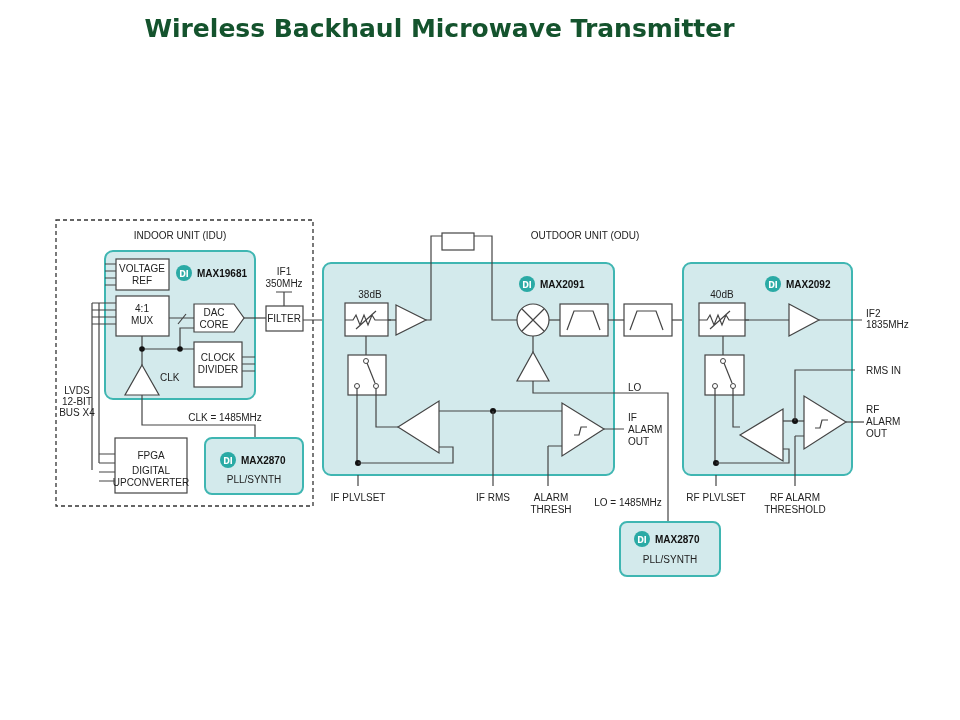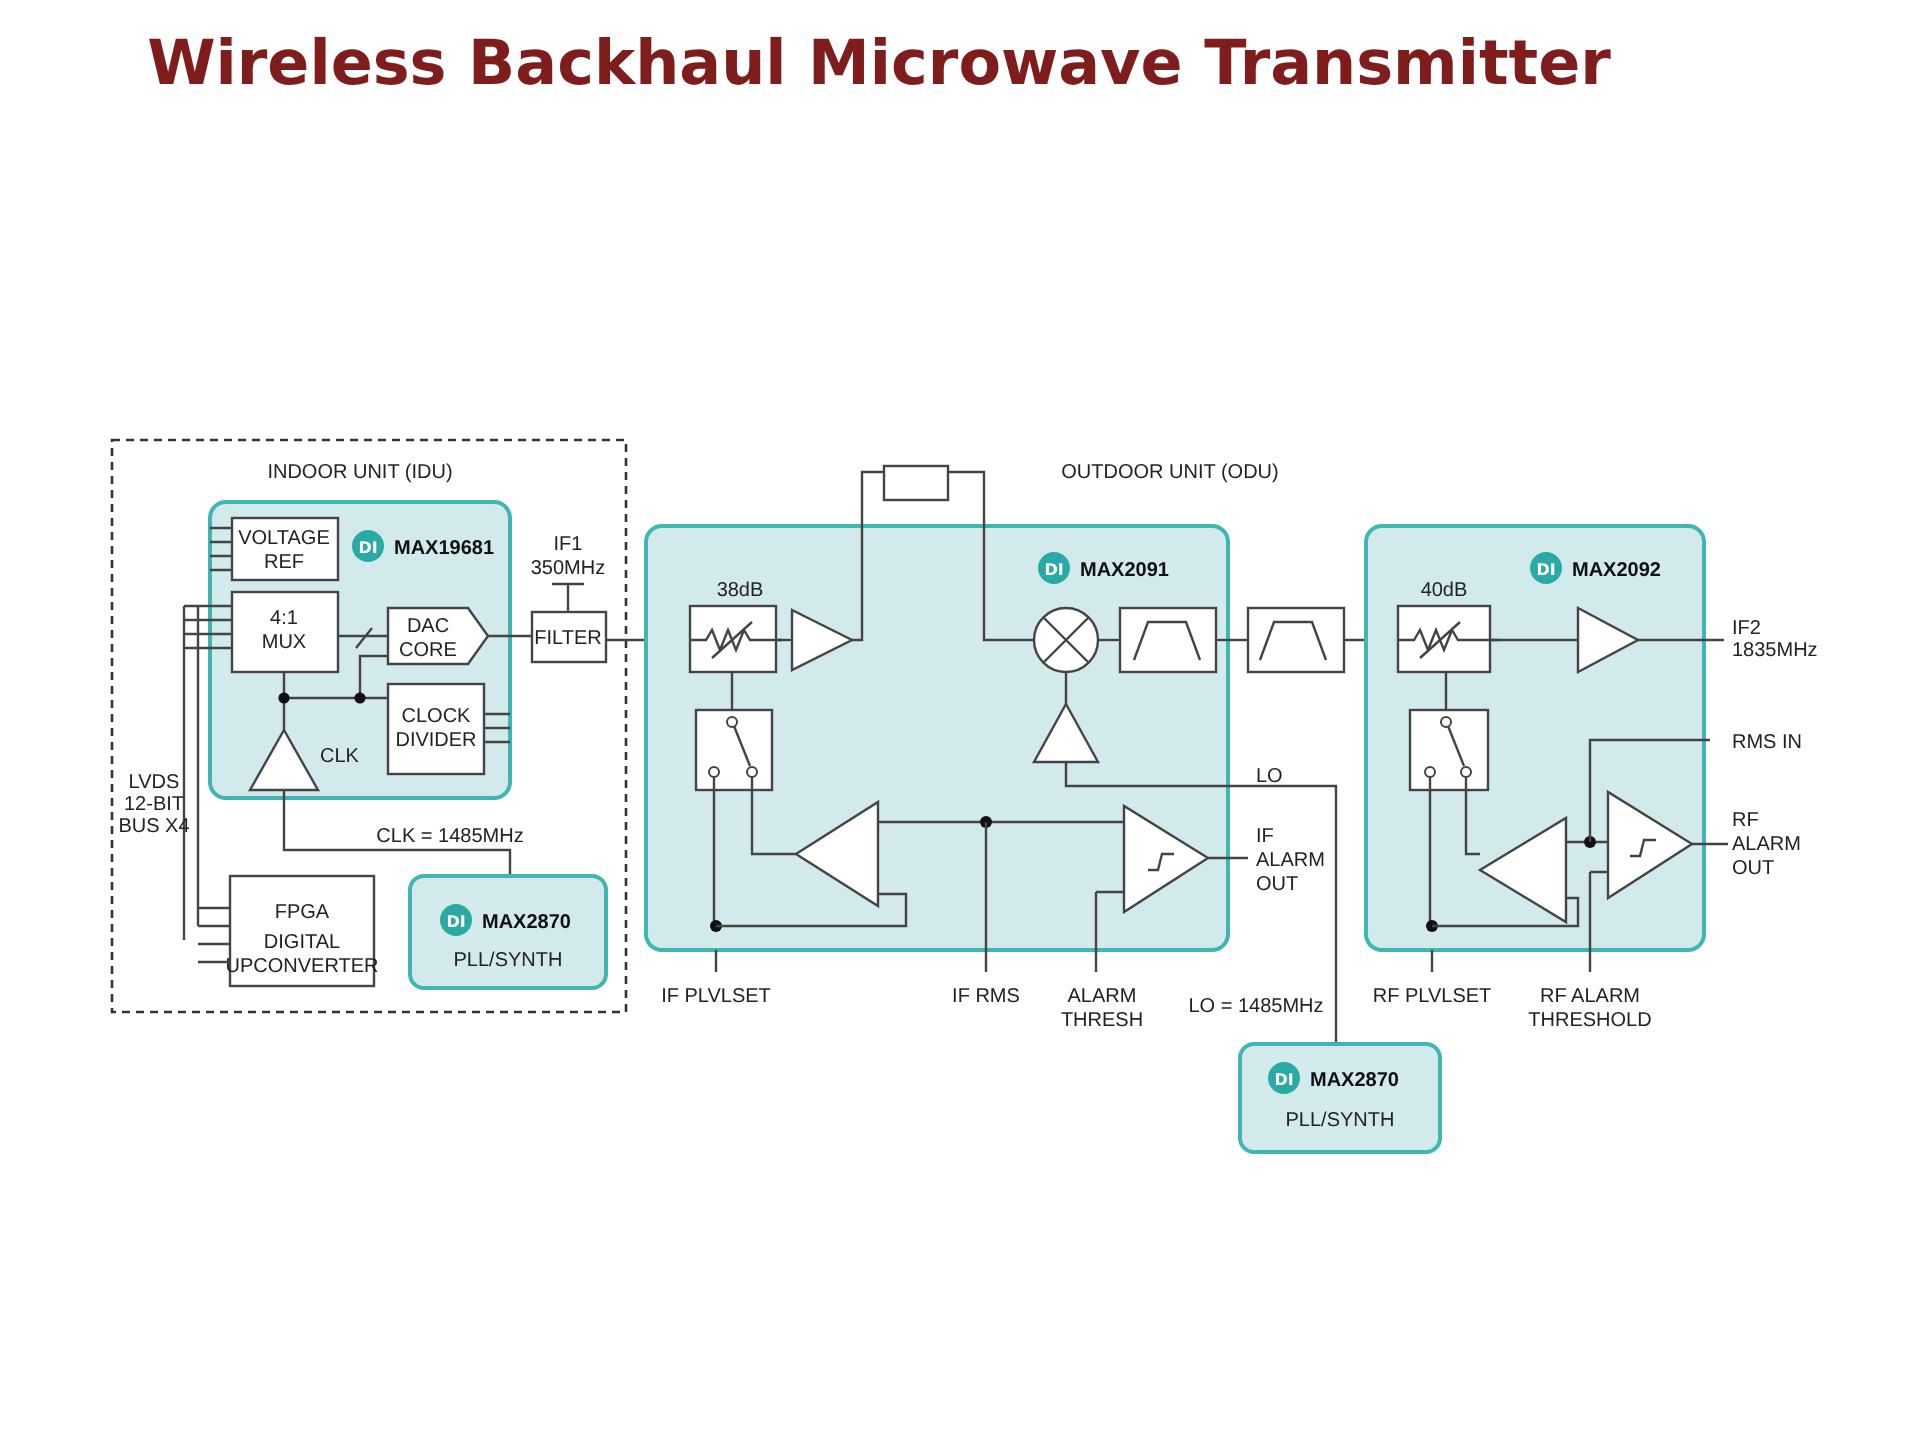--- a/index.html
+++ b/index.html
@@ -1,17 +1,17 @@
 <!DOCTYPE html>
 <html><head>
 <meta charset="utf-8">
 <style>
   html,body{margin:0;padding:0;background:#fff;}
   body{width:960px;height:720px;position:relative;overflow:hidden;font-family:"DejaVu Sans",sans-serif;}
-  #title{position:absolute;left:0;top:14px;width:879px;text-align:center;font-family:"DejaVu Sans",sans-serif;font-weight:bold;font-size:31px;color:#7f1d1d;}
+  #title{position:absolute;left:0;top:14px;width:879px;text-align:center;font-family:"DejaVu Sans",sans-serif;font-weight:bold;font-size:25px;color:#14532d;}
   svg{position:absolute;left:0;top:0;}
   .t{font-family:"Liberation Sans",sans-serif;font-size:10px;fill:#222;}
   .tb{font-family:"Liberation Sans",sans-serif;font-size:10px;fill:#111;font-weight:bold;}
   .ln{stroke:#444;stroke-width:1.2;fill:none;}
   .bx{stroke:#444;stroke-width:1.2;fill:#fff;}
   .chip{fill:#d3eaec;stroke:#3fb6b2;stroke-width:2;}
   .logo{fill:#2aaaa5;}
   .dot{fill:#111;}
 </style>
 </head>

